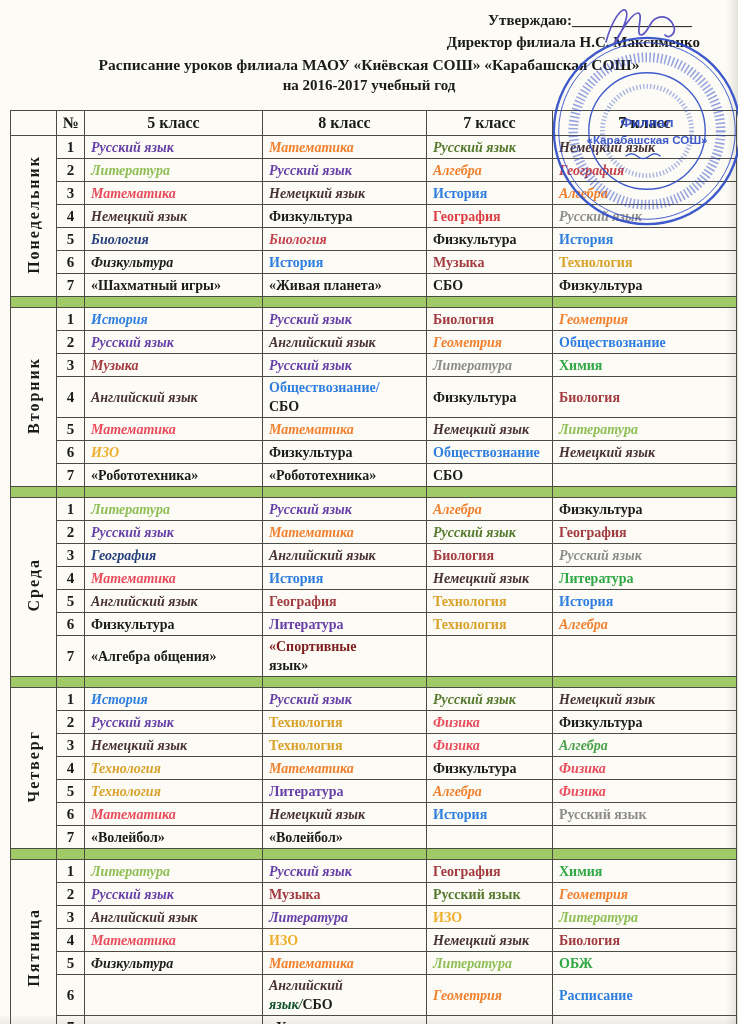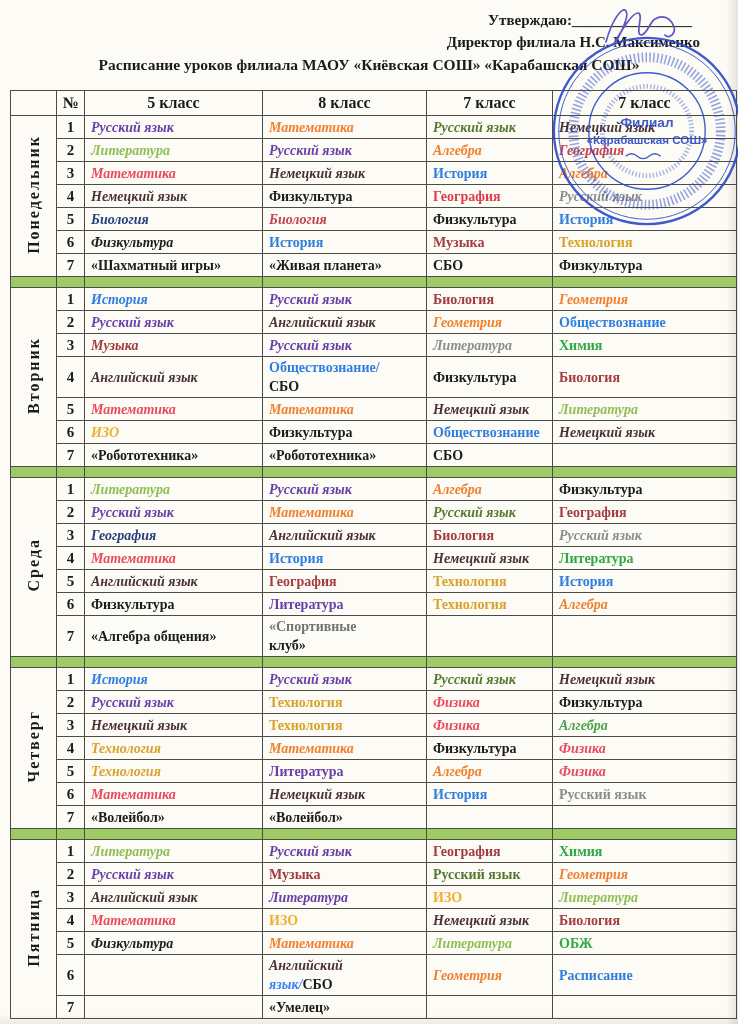--- a/index.html
+++ b/index.html
@@ -45,20 +45,21 @@
 </style>
 </head>
 <body>
 
 <div class="page">
 
   <div class="doc-header">
     <div class="approve">Утверждаю:________________</div>
     <div class="director">Директор филиала Н.С. Максименко</div>
     <div class="title">Расписание уроков филиала МАОУ «Киёвская СОШ» «Карабашская СОШ»</div>
+    <div class="year">на 2016-2017 учебный год</div>
   </div>
 
   <svg class="signature" viewBox="0 0 86 46">
     <path d="M10,40 C16,18 26,4 30,9 C34,14 22,38 17,43 C26,28 36,11 42,11 C48,11 39,33 45,33 C51,33 53,21 59,17 C67,12 75,16 78,25 C80,31 73,38 69,33" fill="none" stroke="#5B55C4" stroke-width="1.7" stroke-linecap="round"></path>
   </svg>
 
   <svg class="stamp" viewBox="0 0 200 200">
     <g>
       <circle class="stamp-stroke" cx="100" cy="100" r="96" fill="none" stroke-width="2.4" stroke="#2B49C6"></circle>
       <circle class="stamp-stroke" cx="100" cy="100" r="91" fill="none" stroke-width="1" stroke="#2B49C6"></circle>
@@ -246,21 +247,21 @@
         <tr>
           <td class="num-cell">6</td>
           <td class="subj-cell"><span style="color: rgb(27, 27, 27);">Физкультура</span></td>
           <td class="subj-cell"><span style="color: rgb(103, 65, 168);">Литература</span></td>
           <td class="subj-cell"><span style="color: rgb(216, 162, 43);">Технология</span></td>
           <td class="subj-cell"><span style="color: rgb(240, 128, 46); font-style: italic;">Алгебра</span></td>
         </tr>
         <tr>
           <td class="num-cell">7</td>
           <td class="subj-cell"><span style="color: rgb(27, 27, 27);">«Алгебра общения»</span></td>
-          <td class="subj-cell"><span style="color: #737373;">«Спортивные</span><br><span style="color: rgb(27, 27, 27);">клуб»</span></td>
+          <td class="subj-cell"><span style="color: #7f1d1d;">«Спортивные</span><br><span style="color: rgb(27, 27, 27);">язык»</span></td>
           <td class="subj-cell"></td>
           <td class="subj-cell"></td>
         </tr>
         <tr class="sep-row">
           <td style="background: rgb(159, 202, 102);"></td>
           <td style="background: rgb(159, 202, 102);"></td>
           <td style="background: rgb(159, 202, 102);"></td>
           <td style="background: rgb(159, 202, 102);"></td>
           <td style="background: rgb(159, 202, 102);"></td>
           <td style="background: rgb(159, 202, 102);"></td>
@@ -355,21 +356,21 @@
         <tr>
           <td class="num-cell">5</td>
           <td class="subj-cell"><span style="color: rgb(27, 27, 27); font-style: italic;">Физкультура</span></td>
           <td class="subj-cell"><span style="color: rgb(240, 128, 46); font-style: italic;">Математика</span></td>
           <td class="subj-cell"><span style="color: rgb(143, 190, 85); font-style: italic;">Литература</span></td>
           <td class="subj-cell"><span style="color: rgb(47, 168, 69);">ОБЖ</span></td>
         </tr>
         <tr>
           <td class="num-cell">6</td>
           <td class="subj-cell"></td>
-          <td class="subj-cell"><span style="color: rgb(74, 51, 54); font-style: italic;">Английский</span><br><span style="color: #3b82f6; font-style: italic;">язык/</span><span style="color: rgb(27, 27, 27);">СБО</span></td>
+          <td class="subj-cell"><span style="color: rgb(74, 51, 54); font-style: italic;">Английский</span><br><span style="color: #14532d; font-style: italic;">язык/</span><span style="color: rgb(27, 27, 27);">СБО</span></td>
           <td class="subj-cell"><span style="color: rgb(240, 128, 46); font-style: italic;">Геометрия</span></td>
           <td class="subj-cell"><span style="color: rgb(46, 126, 223);">Расписание</span></td>
         </tr>
         <tr>
           <td class="num-cell">7</td>
           <td class="subj-cell"></td>
           <td class="subj-cell"><span style="color: rgb(27, 27, 27);">«Умелец»</span></td>
           <td class="subj-cell"></td>
           <td class="subj-cell"></td>
         </tr>

